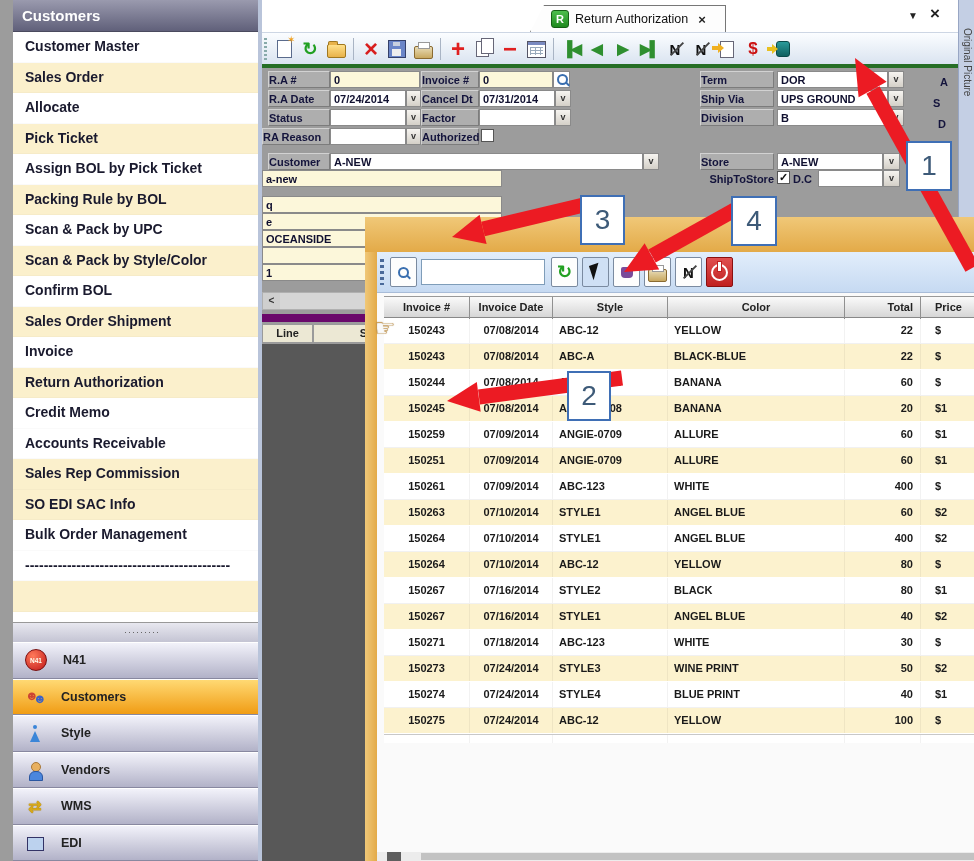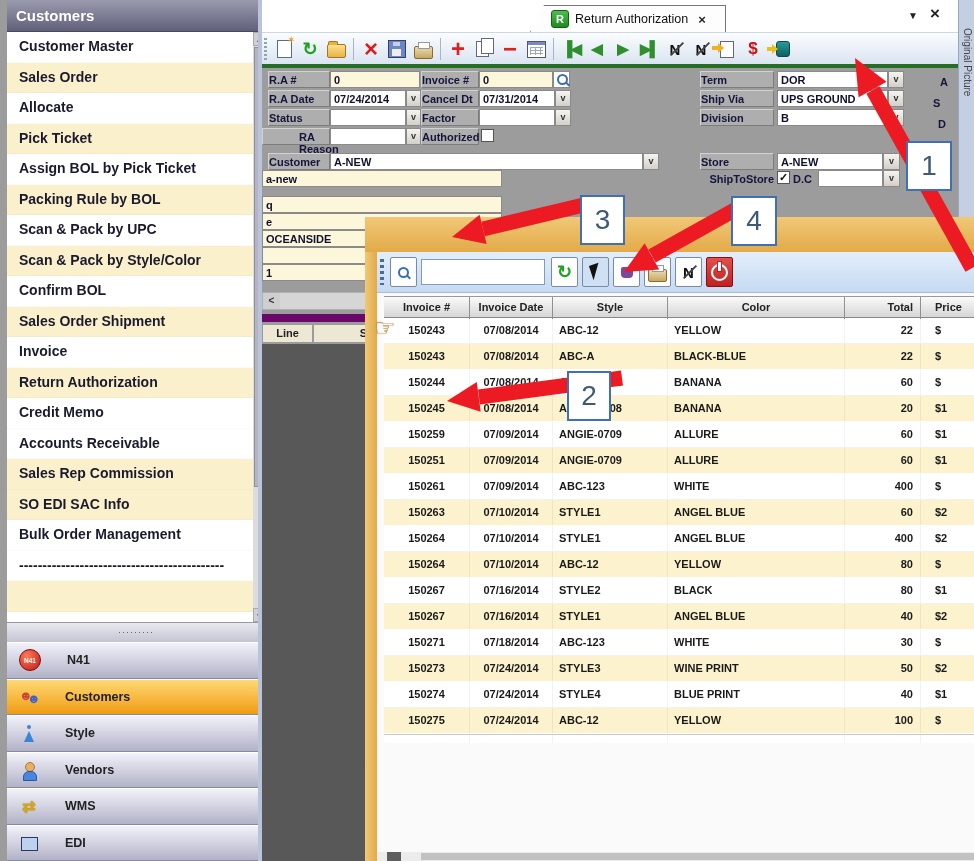--- a/index.html
+++ b/index.html
@@ -1,36 +1,36 @@
 <!DOCTYPE html>
 <html><head>
 <meta charset="utf-8">
 <style>
   html,body{margin:0;padding:0;background:#777;}
   #screen{position:relative;width:974px;height:861px;overflow:hidden;background:#9c9c9c;
     font-family:"Liberation Sans",sans-serif;font-size:11px;color:#111;}
   
-  #sidebar{position:absolute;left:7px;top:0;width:280px;height:861px;background:#fdba74;}
+  #sidebar{position:absolute;left:13px;top:0;width:280px;height:861px;background:#fdba74;}
   .sb-header{position:absolute;left:0;top:0;width:258px;height:32px;
     background:linear-gradient(#9a9aae,#60607a);color:#fff;font-size:15px;font-weight:bold;
     line-height:32px;padding-left:9px;box-sizing:border-box;border-bottom:1px solid #4a4a5e;}
   #sb-list{position:absolute;left:0;top:32px;width:246px;height:590px;overflow:hidden;background:#fff;}
   .sb-item{height:29.5px;line-height:29.5px;padding-left:12px;font-size:14px;font-weight:bold;
     color:#1a1a2e;background:#fff;white-space:nowrap;overflow:hidden;border-bottom:1px solid rgba(0,0,0,0.02);}
   .sb-item.alt{background:#fbf0cc;}
   .sb-scroll{position:absolute;left:246px;top:32px;width:12px;height:590px;background:#dcdcdc;}
   .sb-up,.sb-down{position:absolute;left:0;width:12px;height:14px;background:#cfcfd8;color:#555;
     font-size:7px;text-align:center;line-height:14px;border:1px solid #aaa;box-sizing:border-box;}
   .sb-up{top:0;} .sb-down{bottom:0;}
   .sb-thumb{position:absolute;left:1px;top:15px;width:10px;height:440px;background:#b4b4c2;border:1px solid #909098;box-sizing:border-box;}
   .sb-splitter{position:absolute;left:0;top:622px;width:258px;height:20px;
     background:linear-gradient(#e8e8f0,#c2c2d2);border-top:1px solid #999;border-bottom:1px solid #8a8aa0;
     text-align:center;line-height:18px;color:#555;font-size:9px;letter-spacing:1px;}
   #sb-nav{position:absolute;left:0;top:642px;width:258px;height:219px;display:flex;flex-direction:column;}
-  .nav-item{flex:1;display:flex;align-items:center;gap:26px;padding-left:12px;
+  .nav-item{flex:1;display:flex;align-items:center;gap:16px;padding-left:12px;
     background:linear-gradient(#f2f2fa,#b2b2c8);border-top:1px solid #fff;border-bottom:1px solid #8888a0;
     font-size:12.5px;font-weight:bold;color:#222;cursor:pointer;}
   .nav-item.active{background:linear-gradient(#ffd973,#f09c14);}
   .nico{width:20px;height:20px;display:inline-flex;align-items:center;justify-content:center;position:relative;flex:0 0 20px;}
   .n-n41{border-radius:50%;background:radial-gradient(circle at 35% 30%,#ff7a5a,#c01818);border:1px solid #7a0f0f;}
   .n-n41::after{content:"N41";color:#ffe;font-size:6.5px;font-weight:bold;}
   .n-cust::before{content:"☻";position:absolute;left:0;top:1px;color:#cc4433;font-size:13px;}
   .n-cust::after{content:"☻";position:absolute;left:8px;top:4px;color:#3a62c8;font-size:13px;}
   .n-style::before{content:"";position:absolute;left:5px;top:8px;border-left:5px solid transparent;
     border-right:5px solid transparent;border-bottom:11px solid #3a85d8;}
@@ -333,21 +333,21 @@
     <div class="lbl" style="left:6px;top:41px;width:62px;">Status</div>
     <div class="fld" style="left:68px;top:41px;width:76px;"></div>
     <div class="ddbtn" style="left:144px;top:41px;width:15px;"></div>
     <div class="lbl" style="left:159px;top:41px;width:58px;">Factor</div>
     <div class="fld" style="left:217px;top:41px;width:76px;"></div>
     <div class="ddbtn" style="left:293px;top:41px;"></div>
     <div class="lbl" style="left:438px;top:41px;width:74px;">Division</div>
     <div class="fld" style="left:515px;top:41px;width:111px;">B</div>
     <div class="ddbtn" style="left:626px;top:41px;"></div>
 
-    <div class="lbl" style="left:0px;top:60px;width:68px;padding-left:36px;">RA Reason</div>
+    <div class="lbl" style="left:0px;top:60px;width:68px;">RA Reason</div>
     <div class="fld" style="left:68px;top:60px;width:76px;"></div>
     <div class="ddbtn" style="left:144px;top:60px;width:15px;"></div>
     <div class="lbl" style="left:159px;top:60px;width:58px;">Authorized</div>
     <div class="chk" style="left:219px;top:61px;"></div>
 
     <div class="lbl" style="left:6px;top:85px;width:62px;">Customer</div>
     <div class="fld" style="left:68px;top:85px;width:313px;">A-NEW</div>
     <div class="ddbtn" style="left:381px;top:85px;"></div>
     <div class="lbl" style="left:438px;top:85px;width:74px;">Store</div>
     <div class="fld" style="left:515px;top:85px;width:106px;">A-NEW</div>

